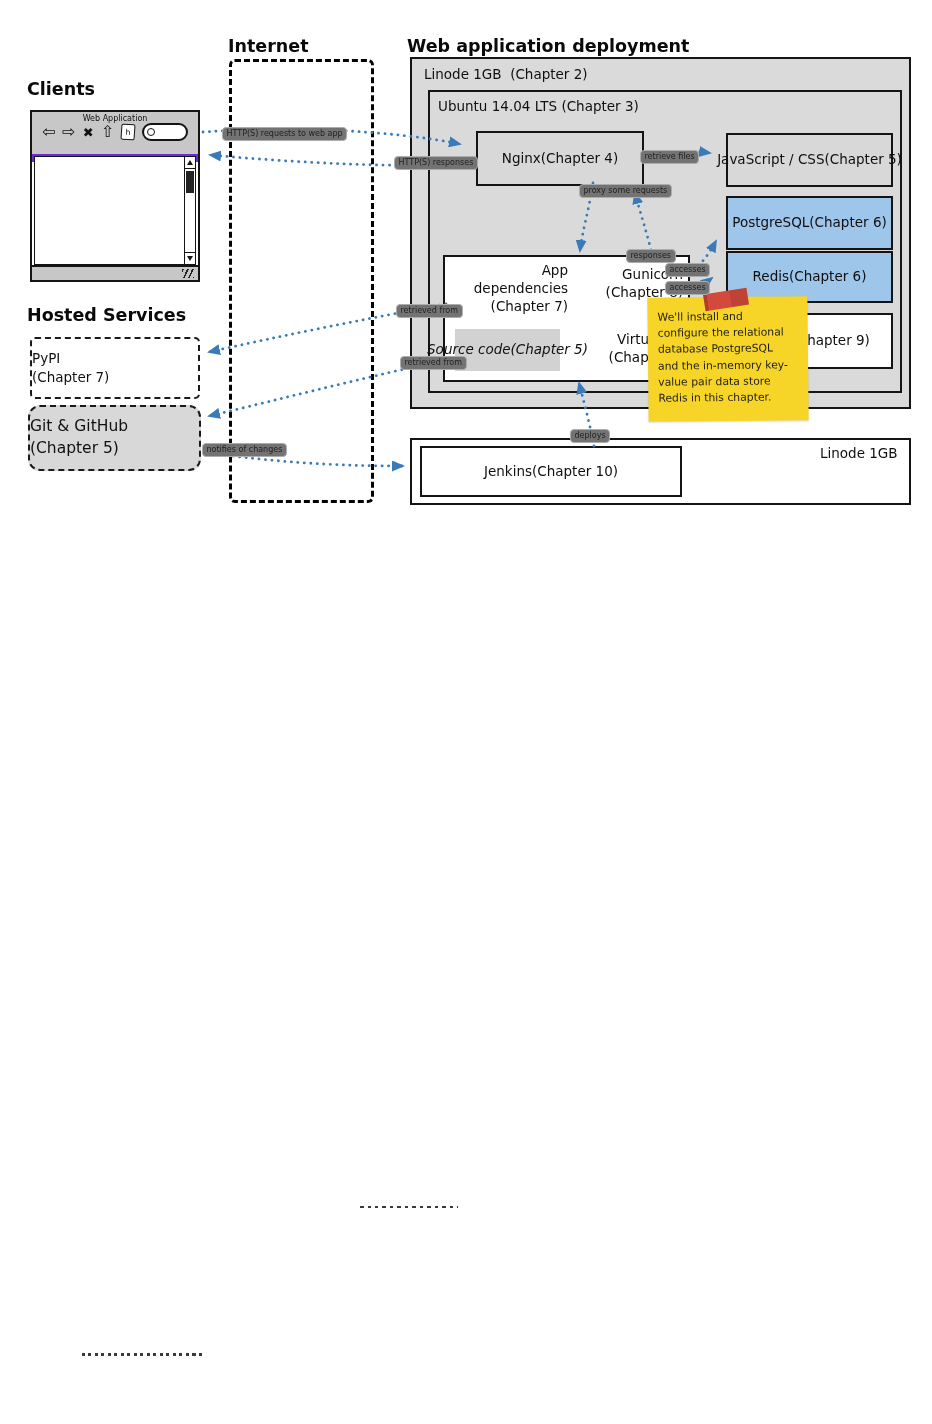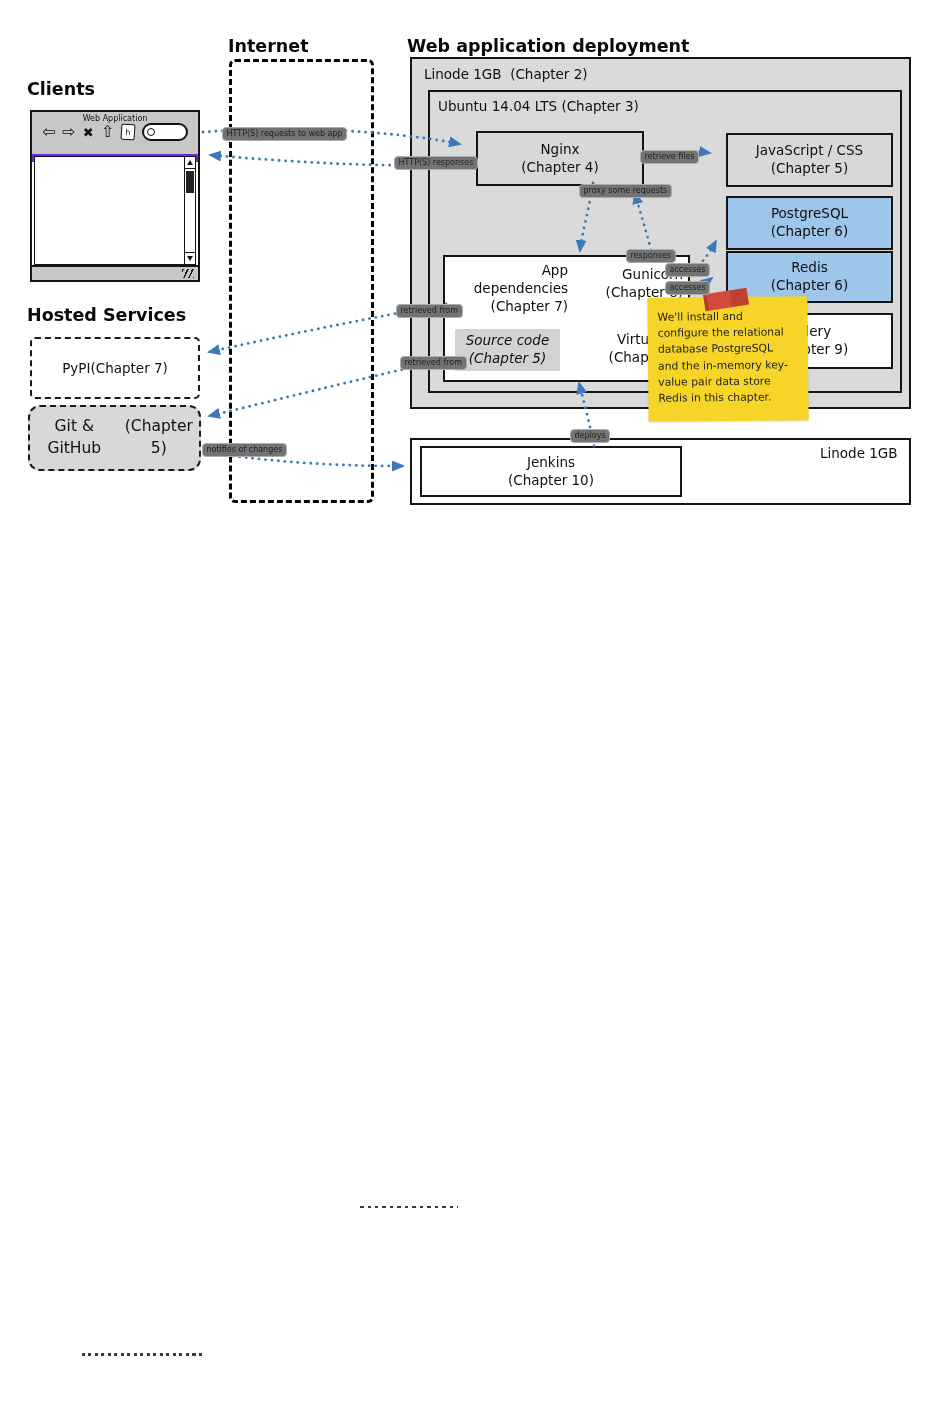--- a/index.html
+++ b/index.html
@@ -1,31 +1,31 @@
 <!DOCTYPE html>
 <html><head>
 <meta charset="utf-8">
 <style>
   html,body{margin:0;padding:0;background:#fff;}
   .canvas{position:relative;width:932px;height:1424px;background:#fff;overflow:hidden;
           font-family:"DejaVu Sans",sans-serif;color:#111;}
   .abs{position:absolute;}
   .section-title{position:absolute;font-size:17.5px;font-weight:600;color:#0a0a0a;white-space:nowrap;z-index:3;}
-  .box{position:absolute;border:2.5px solid #141414;display:flex;flex-direction:column;
+  .box{position:absolute;border:2.5px solid #141414;display:flex;
        align-items:center;justify-content:center;text-align:center;font-size:13.5px;
        line-height:1.32;z-index:2;color:#0f0f0f;}
   .box span{display:block;white-space:nowrap;}
   .gray{background:#d8d8d8;} .blue{background:#9ec5ea;} .whitebg{background:#ffffff;}
   .container-label{position:absolute;font-size:13.5px;color:#0f0f0f;white-space:pre;z-index:3;}
   .txtblock{position:absolute;font-size:13.5px;text-align:center;line-height:1.32;z-index:2;color:#0f0f0f;}
   .txtblock span{display:block;white-space:nowrap;text-align:right;}
   .pill{position:absolute;font-size:8px;color:#222;background:#737373;border:1px solid #adadad;
         border-radius:4px;padding:0.5px 3.5px;white-space:nowrap;z-index:7;line-height:1.35;}
-  .dashedbox{position:absolute;border:2px dashed #1a1a1a;z-index:2;display:flex;flex-direction:row;
-        align-items:center;justify-content:center;text-align:center;font-size:13.5px;line-height:1.4;}
+  .dashedbox{position:absolute;border:2px dashed #1a1a1a;z-index:2;display:flex;flex-direction:column;
+        align-items:flex-start;justify-content:center;text-align:center;font-size:13.5px;line-height:1.4;}
   .overlay{position:absolute;left:0;top:0;z-index:4;pointer-events:none;}
   
   .note{position:absolute;left:648px;top:297px;width:160px;height:124px;background:#f6d528;
         transform:rotate(-0.6deg);z-index:5;box-shadow:0 1px 2px rgba(0,0,0,.15);}
   .note-text{position:absolute;left:10px;top:12px;font-size:10.8px;line-height:1.5;color:#1c1c1c;}
   .note-text span{display:block;white-space:nowrap;}
   .tape{position:absolute;left:704px;top:291px;width:44px;height:17px;z-index:6;transform:rotate(-9deg);
         background:linear-gradient(90deg,#b23a30 0 8%,#d14a3c 8% 60%,#c04235 60% 100%);}
   
   .browser{position:absolute;left:30px;top:110px;width:166px;height:168px;border:2.5px solid #141414;

